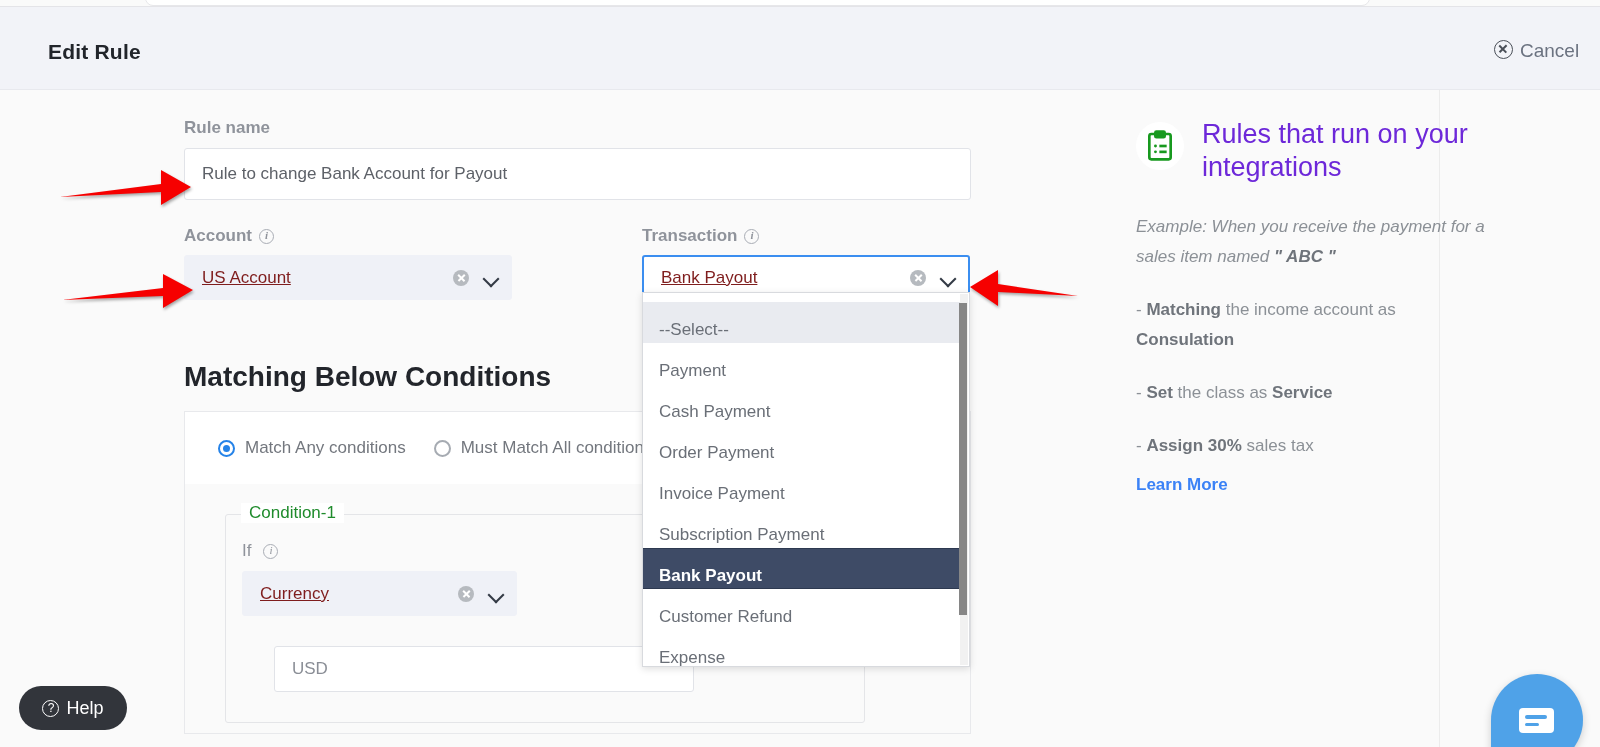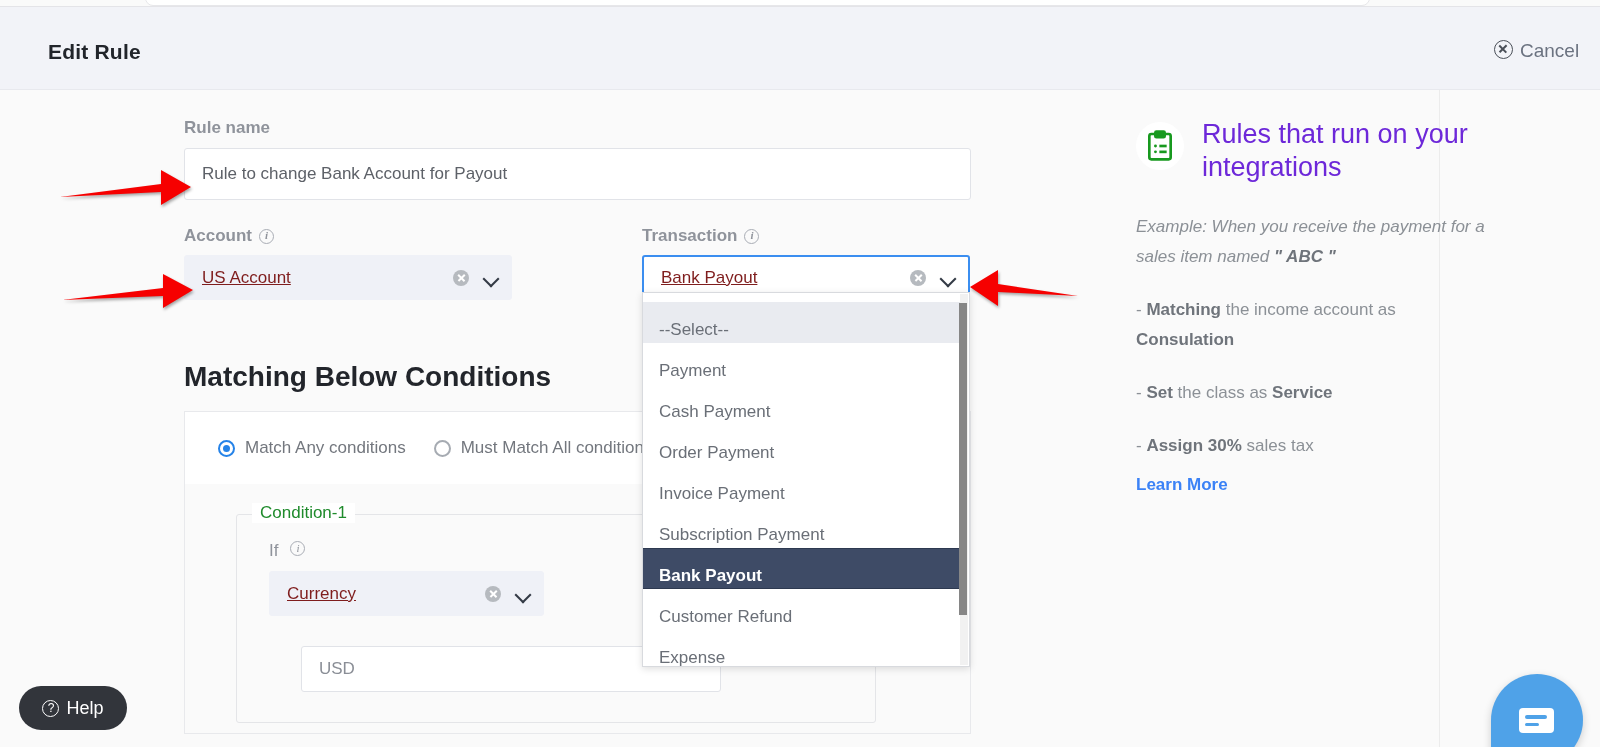--- a/index.html
+++ b/index.html
@@ -158,32 +158,32 @@
   .radio.on::after {
     content: ""; position: absolute; left: 3px; top: 3px;
     width: 7px; height: 7px; border-radius: 50%; background: #2583e8;
   }
   .cond-area {
     width: 787px; background: #fafafa;
     border: 1px solid #e8e9ec; border-top: none;
     padding: 30px 0 0 0; min-height: 250px; position: relative;
   }
   .cond-card {
-    margin-left: 51px; width: 640px;
+    margin-left: 40px; width: 640px;
     border: 1px solid #e4e5e8; border-radius: 3px;
-    padding: 26px 0 30px 16px; position: relative;
+    padding: 26px 0 30px 0; position: relative;
   }
   .cond-legend {
     position: absolute; left: 15px; top: -12px;
     background: #ffffff; padding: 0 8px;
     font-size: 17px; color: #1f8b2c;
   }
   .if-label {
     margin-left: 16px; font-size: 17px; color: #8f939b;
-    display: flex; align-items: flex-start; gap: 12px;
+    display: flex; align-items: center; gap: 12px;
   }
   .cond-select {
     margin: 10px 0 0 16px; width: 275px;
   }
   .usd-input {
     margin: 30px 0 0 48px; width: 420px; height: 46px;
     background: #ffffff; border: 1px solid #e1e3e8; border-radius: 3px;
     display: flex; align-items: center; padding: 0 17px;
     font-size: 17px; color: #8a8e96;
   }

